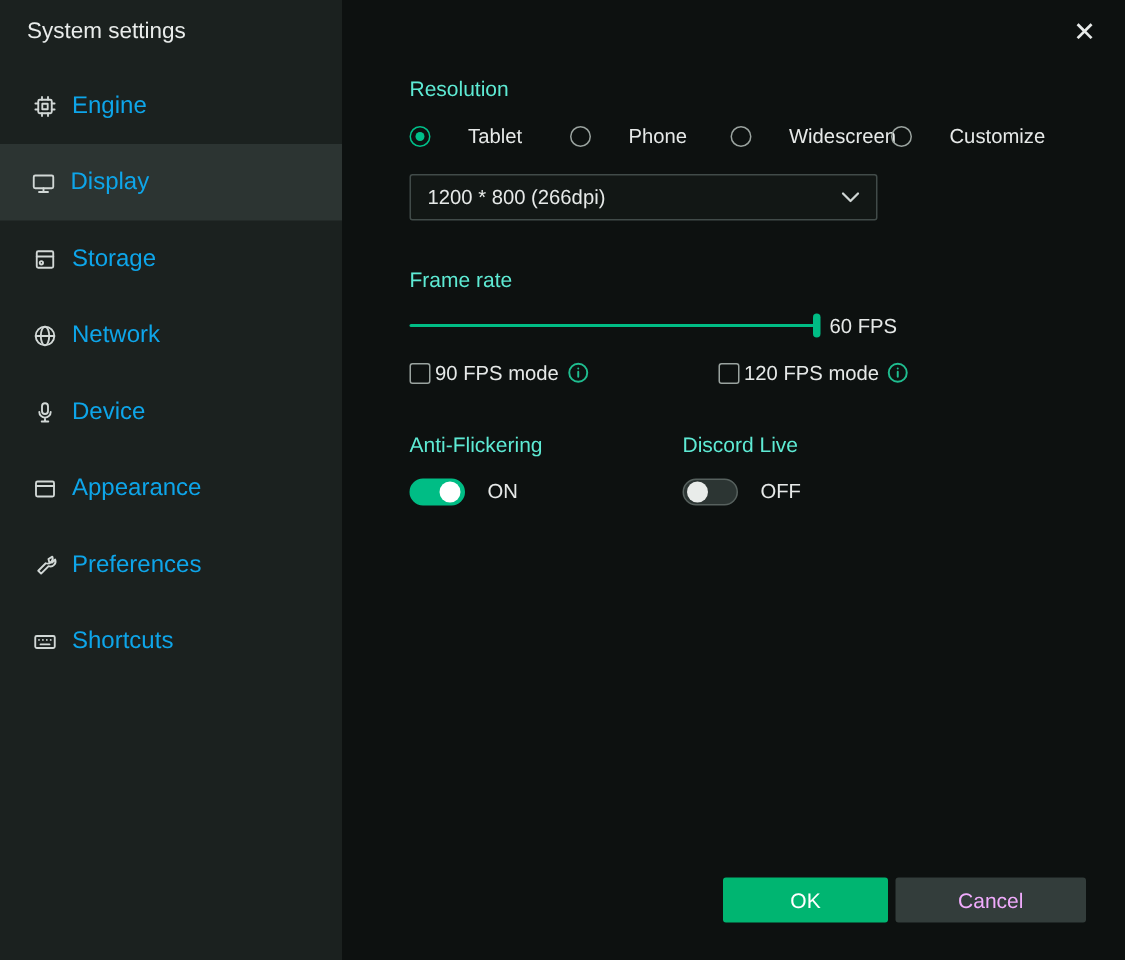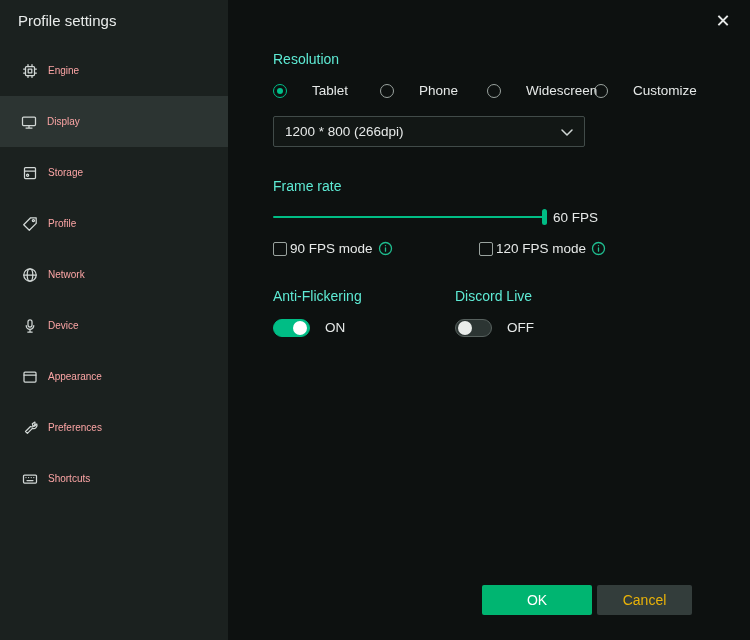--- a/index.html
+++ b/index.html
@@ -7,21 +7,21 @@
   .window{position:relative;width:750px;height:640px;background:#0d1110;color:#e6e9e8;overflow:hidden;}
 
   
   .sidebar{position:absolute;left:0;top:0;width:228px;height:640px;background:#1b211f;}
   .sidebar-title{position:absolute;left:18px;top:12px;font-size:15px;color:#e9eceb;}
   .side-nav{position:absolute;left:0;top:45px;width:228px;}
   .side-item{position:relative;height:51px;display:flex;align-items:center;padding-left:21px;cursor:pointer;}
   .side-item.active{background:#2c3432;padding-left:20px;}
   .side-item .icon{width:18px;height:18px;display:inline-flex;align-items:center;justify-content:center;margin-right:9px;flex:0 0 18px;}
   .side-item .icon svg{stroke:#d2d8d6;fill:none;stroke-width:1.25;stroke-linecap:round;stroke-linejoin:round;}
-  .side-label{font-size:10px;color:#fca5a5;}
+  .side-label{font-size:16px;color:#0ea5e9;}
 
   
   .close-btn{position:absolute;top:8px;right:14px;width:26px;height:26px;background:none;border:none;color:#e8ebea;font-size:18px;line-height:26px;text-align:center;cursor:pointer;padding:0;}
   .section-title{position:absolute;font-size:14px;color:#5eead4;}
 
   
   .radio{position:absolute;top:83px;display:flex;align-items:center;gap:25px;cursor:pointer;}
   .radio-circle{width:14px;height:14px;border-radius:50%;border:1px solid #9aa39f;position:relative;flex:0 0 14px;}
   .radio-circle.checked{border-color:#00c08a;}
   .radio-circle.checked::after{content:"";position:absolute;left:3px;top:3px;width:6px;height:6px;border-radius:50%;background:#00c08a;}
@@ -48,29 +48,29 @@
   
   .toggle{position:absolute;top:319px;width:37px;height:18px;border-radius:9px;background:#2c3533;border:1px solid #57615e;cursor:pointer;}
   .toggle .knob{position:absolute;left:2px;top:1px;width:14px;height:14px;border-radius:50%;background:#e9ecea;transition:none;}
   .toggle.on{background:#00bd85;border-color:#00bd85;}
   .toggle.on .knob{left:auto;right:2px;background:#ffffff;}
   .toggle-state{position:absolute;top:320px;font-size:13.5px;color:#e6e9e8;}
 
   
   .btn{position:absolute;top:585px;height:30px;border:none;border-radius:2px;font-size:14px;cursor:pointer;}
   .btn-ok{left:482px;width:110px;background:#00b571;color:#ffffff;}
-  .btn-cancel{left:597px;width:95px;background:#333d3b;color:#eab308;}
+  .btn-cancel{left:597px;width:127px;background:#333d3b;color:#f0abfc;}
 </style>
 </head>
 <body>
 
 <div class="window">
 
   <aside class="sidebar">
-    <div class="sidebar-title">Profile settings</div>
+    <div class="sidebar-title">System settings</div>
     <nav class="side-nav">
 
       <div class="side-item">
         <span class="icon">
           <svg width="18" height="18" viewBox="0 0 18 18">
               <rect x="4.5" y="4.5" width="9" height="9" rx="1"></rect>
               <rect x="7.2" y="7.2" width="3.6" height="3.6"></rect>
               <path d="M7 4.5V2.6M11 4.5V2.6M7 15.4v-1.9M11 15.4v-1.9M4.5 7H2.6M4.5 11H2.6M15.4 7h-1.9M15.4 11h-1.9"></path>
             </svg>
         </span>
@@ -91,29 +91,20 @@
         <span class="icon">
           <svg width="18" height="18" viewBox="0 0 18 18">
               <rect x="3.5" y="3.5" width="11" height="11" rx="1"></rect>
               <path d="M3.5 7h11"></path>
               <circle cx="6.6" cy="11.2" r="1.1"></circle>
             </svg>
         </span>
         <span class="side-label">Storage</span>
       </div>
 
-      <div class="side-item">
-        <span class="icon">
-          <svg width="18" height="18" viewBox="0 0 18 18">
-              <path d="M9.6 2.8h5.6v5.6l-6.9 6.9-5.6-5.6z"></path>
-              <circle cx="12.4" cy="5.6" r="1.1"></circle>
-            </svg>
-        </span>
-        <span class="side-label">Profile</span>
-      </div>
 
       <div class="side-item">
         <span class="icon">
           <svg width="18" height="18" viewBox="0 0 18 18">
               <circle cx="9" cy="9" r="6.2"></circle>
               <ellipse cx="9" cy="9" rx="2.8" ry="6.2"></ellipse>
               <path d="M2.8 9h12.4"></path>
             </svg>
         </span>
         <span class="side-label">Network</span>

